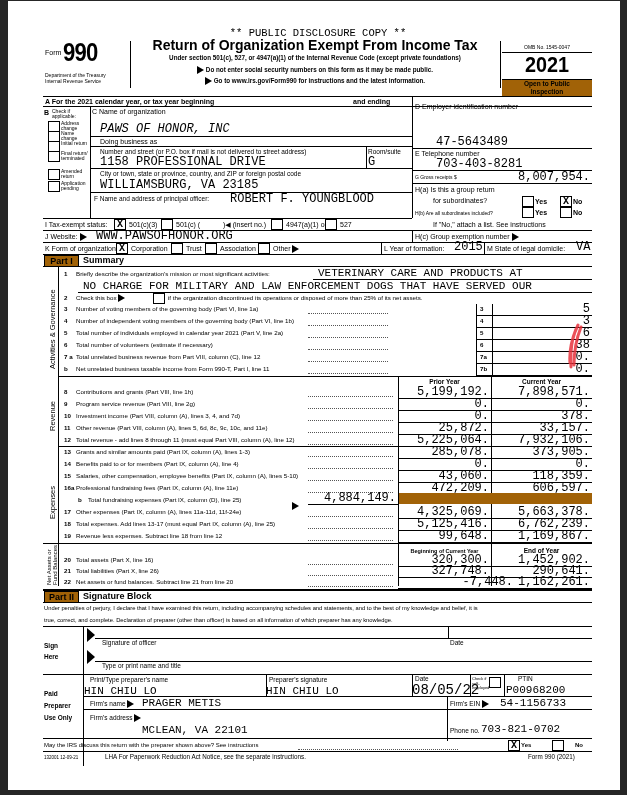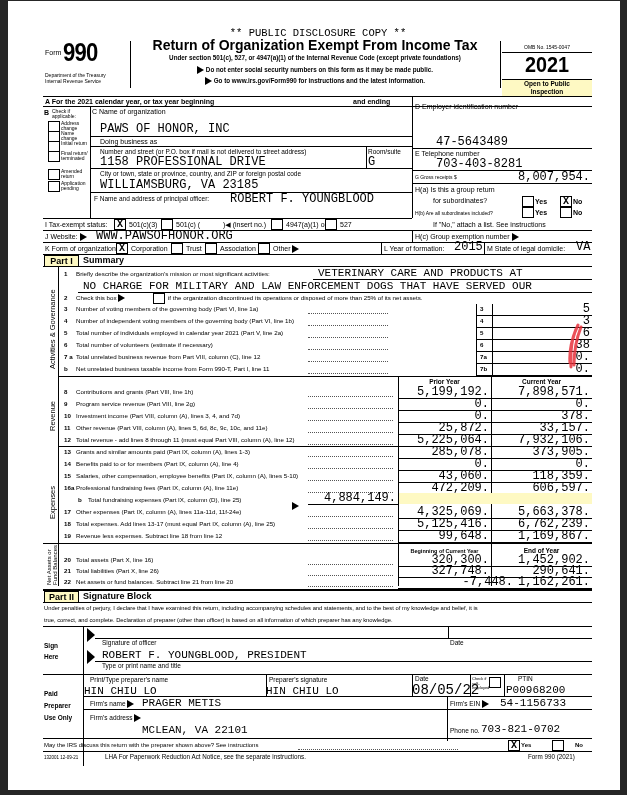--- a/index.html
+++ b/index.html
@@ -11,21 +11,21 @@
   .hl2{position:absolute;height:0;border-top:2px solid #000;}
   .vl{position:absolute;width:0;border-left:1px solid #000;}
   .tiny{font-size:5px;line-height:5px;}
   .sm{font-size:6.5px;line-height:8px;}
   .lbl{font-size:7px;line-height:9px;}
   .val{font-size:12px;line-height:12px;font-family:"Liberation Mono","DejaVu Sans Mono",monospace;}
   .num{font-size:12px;line-height:12px;font-family:"Liberation Mono","DejaVu Sans Mono",monospace;text-align:right;}
   .cb{position:absolute;width:10px;height:9px;border:1px solid #000;background:#fff;font-family:"Liberation Mono",monospace;font-size:10px;line-height:9px;text-align:center;font-weight:bold;}
   .tri{display:inline-block;width:0;height:0;border-top:4px solid transparent;border-bottom:4px solid transparent;border-left:7px solid #000;vertical-align:middle;}
   .dots{position:absolute;height:0;border-top:1px dotted #555;}
-  .gray{background:#fef9c3;}
+  .gray{background:#a16207;}
   .vert{position:absolute;transform:rotate(-90deg);transform-origin:left top;white-space:nowrap;font-size:7.5px;}
   .bold{font-weight:bold;}
   .row-lbl{position:absolute;font-size:6.2px;line-height:8px;white-space:nowrap;}
   .row-no{position:absolute;font-size:6.2px;line-height:8px;font-weight:bold;}
 </style>
 </head>
 <body>
 
 <div class="page">
 
@@ -68,21 +68,21 @@
       <div class="abs tiny" style="left:53px;top:140px;width:28px;">Initial return</div>
       <div class="cb" style="left:40px;top:150px;"></div>
       <div class="abs tiny" style="left:53px;top:150px;width:28px;">Final return/ terminated</div>
       <div class="cb" style="left:40px;top:168px;"></div>
       <div class="abs tiny" style="left:53px;top:168px;width:28px;">Amended return</div>
       <div class="cb" style="left:40px;top:180px;"></div>
       <div class="abs tiny" style="left:53px;top:180px;width:28px;">Application pending</div>
     </div>
 
   <div class="abs lbl" style="left:84px;top:106px;">C Name of organization</div>
-  <div class="abs val" style="left:92px;top:122px;">PAWS OF HONOR, INC</div>
+  <div class="abs val" style="left:92px;top:122px;font-style:italic;">PAWS OF HONOR, INC</div>
   <div class="hl" style="left:82px;top:135px;width:322px;"></div>
   <div class="abs lbl" style="left:92px;top:136px;">Doing business as</div>
   <div class="hl" style="left:82px;top:145px;width:322px;"></div>
   <div class="abs lbl" style="left:92px;top:146px;font-size:6.5px;">Number and street (or P.O. box if mail is not delivered to street address)</div>
   <div class="vl" style="left:358px;top:145px;height:22px;"></div>
   <div class="abs lbl" style="left:360px;top:146px;font-size:6.5px;">Room/suite</div>
   <div class="abs val" style="left:92px;top:155px;">1158 PROFESSIONAL DRIVE</div>
   <div class="abs val" style="left:360px;top:155px;">G</div>
   <div class="hl" style="left:82px;top:167px;width:322px;"></div>
   <div class="abs lbl" style="left:92px;top:168px;font-size:6.5px;">City or town, state or province, country, and ZIP or foreign postal code</div>
@@ -330,21 +330,20 @@
   <div class="hl" style="left:35px;top:625px;width:549px;"></div>
   <div class="vl" style="left:75px;top:625px;height:140px;"></div>
   <div class="abs bold sm" style="left:36px;top:641px;">Sign</div>
   <div class="abs bold sm" style="left:36px;top:652px;">Here</div>
   <div class="abs" style="left:79px;top:627px;width:0;height:0;border-top:7px solid transparent;border-bottom:7px solid transparent;border-left:8px solid #000;"></div>
   <div class="hl" style="left:87px;top:637px;width:497px;"></div>
   <div class="vl" style="left:440px;top:625px;height:12px;"></div>
   <div class="abs sm" style="left:94px;top:638px;">Signature of officer</div>
   <div class="abs sm" style="left:442px;top:638px;">Date</div>
   <div class="abs" style="left:79px;top:649px;width:0;height:0;border-top:7px solid transparent;border-bottom:7px solid transparent;border-left:8px solid #000;"></div>
-  <div class="abs val" style="left:94px;top:648px;font-size:11px;">ROBERT F. YOUNGBLOOD,  PRESIDENT</div>
   <div class="hl" style="left:87px;top:660px;width:497px;"></div>
   <div class="abs sm" style="left:94px;top:661px;">Type or print name and title</div>
   <div class="hl" style="left:35px;top:673px;width:549px;"></div>
 
   <div class="abs bold sm" style="left:36px;top:689px;">Paid</div>
   <div class="abs bold sm" style="left:36px;top:701px;">Preparer</div>
   <div class="abs bold sm" style="left:36px;top:713px;">Use Only</div>
   <div class="abs sm" style="left:82px;top:675px;">Print/Type preparer's name</div>
   <div class="abs val" style="left:76px;top:684px;font-size:11px;">HIN CHIU LO</div>
   <div class="vl" style="left:258px;top:673px;height:22px;"></div>

